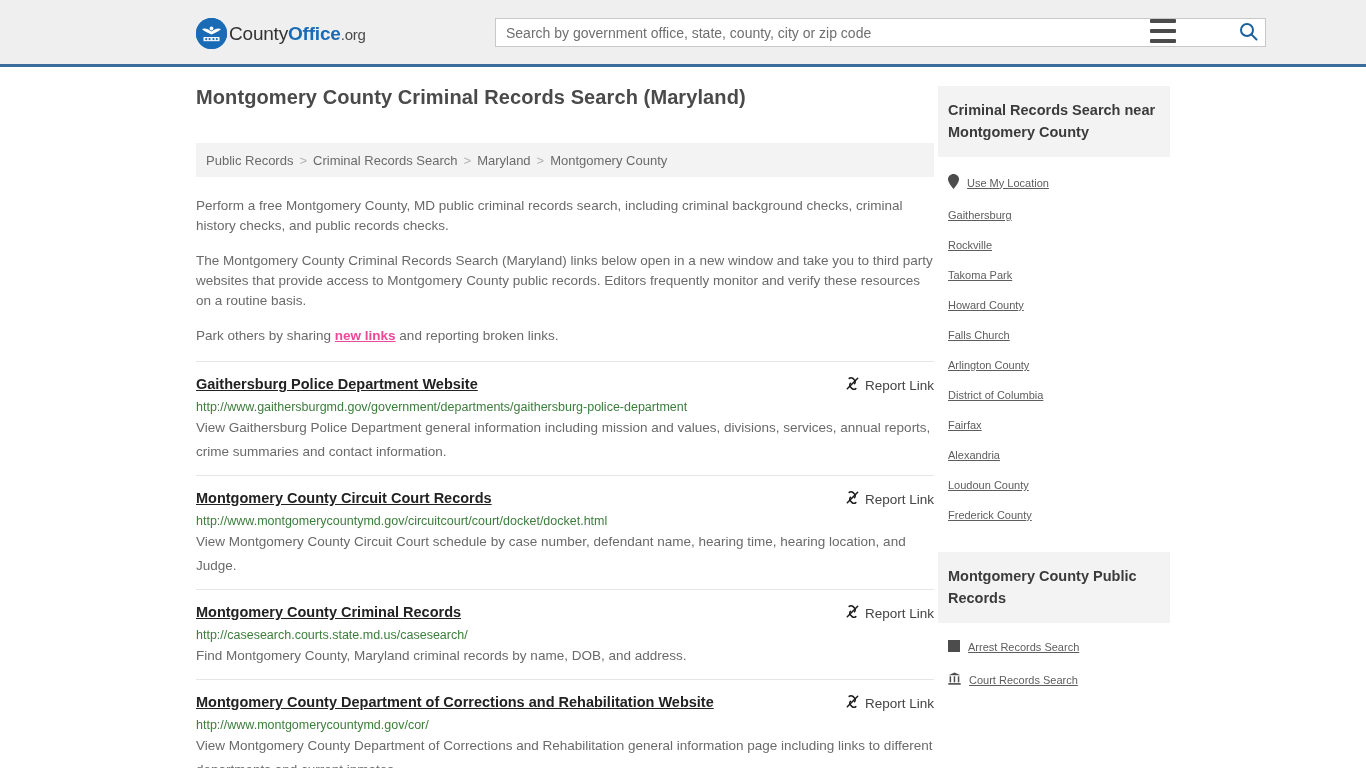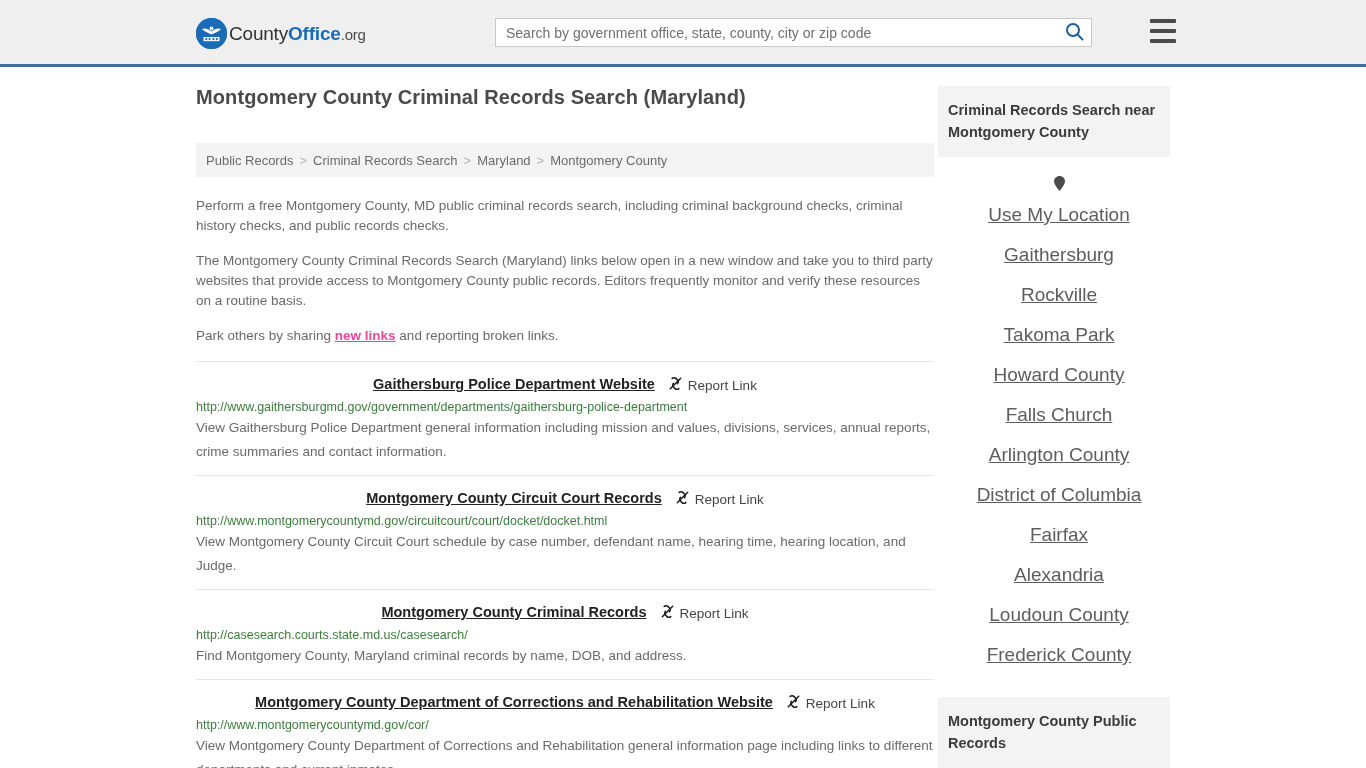--- a/index.html
+++ b/index.html
@@ -39,21 +39,21 @@
     letter-spacing: -0.2px;
     white-space: nowrap;
   }
   .logo-text .b { color: #1a6bb5; font-weight: bold; }
   .logo-text .n { font-weight: normal; }
   .logo-text .org { font-size: 15px; color: #4a4a4a; }
 
   .search-wrap {
     position: absolute;
     left: 495px; top: 18px;
-    width: 597px; height: 29px;
+    width: 771px; height: 29px;
     background: #ffffff;
     border: 1px solid #c8c8c8;
     display: flex; 
   }
   .search-input {
     border: none; outline: none;
     background: transparent;
     flex: 1 1 auto;
     height: 100%;
     padding: 0 10px;
@@ -123,21 +123,21 @@
   }
 
   
   .result {
     border-top: 1px solid #e6e6e6;
     padding: 13px 0 11px 0;
     position: relative;
   }
   .result:first-of-type { border-top: 1px solid #e6e6e6; }
   .result-head {
-    display: flex; align-items: flex-start; justify-content: center;
+    display: flex; align-items: flex-start; justify-content: space-between;
   }
   .result-title {
     font-size: 14.5px;
     font-weight: bold;
     color: #222222;
     text-decoration: underline;
     cursor: pointer;
     line-height: 19px;
     max-width: 600px;
   }
@@ -182,22 +182,21 @@
     line-height: 22px;
   }
   .panel-list {
     list-style: none;
     margin: 0; padding: 8px 0 0 0;
   }
   .panel-list li {
     display: flex; align-items: center;
     gap: 8px;
     padding: 9px 0 9px 10px;
-    font-size: 19px;
-    flex-direction: column;
+    font-size: 11px;
   }
   .panel-list li a {
     color: #5d5d5d;
     text-decoration: underline;
     cursor: pointer;
   }
   .pin-icon { flex: 0 0 auto; display: block; }
   .sq-icon { flex: 0 0 auto; display: block; }
   .bank-icon { flex: 0 0 auto; display: block; }
   .spacer-24 { height: 22px; }

